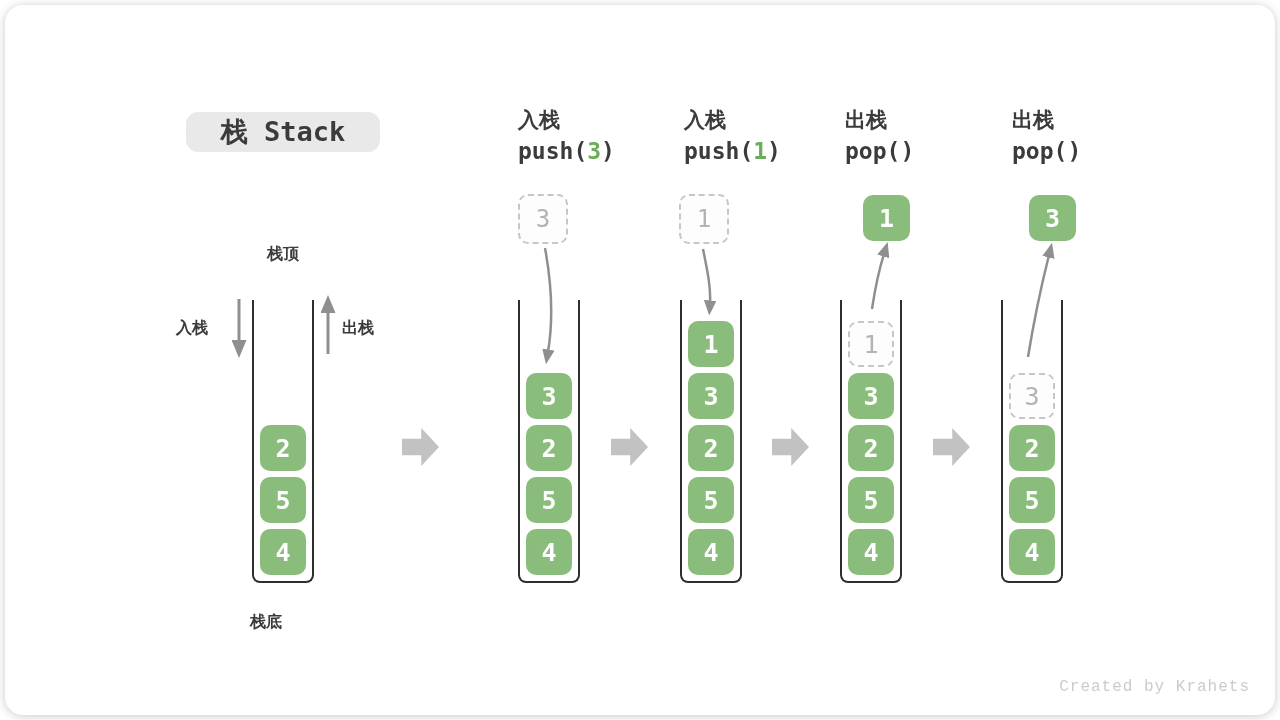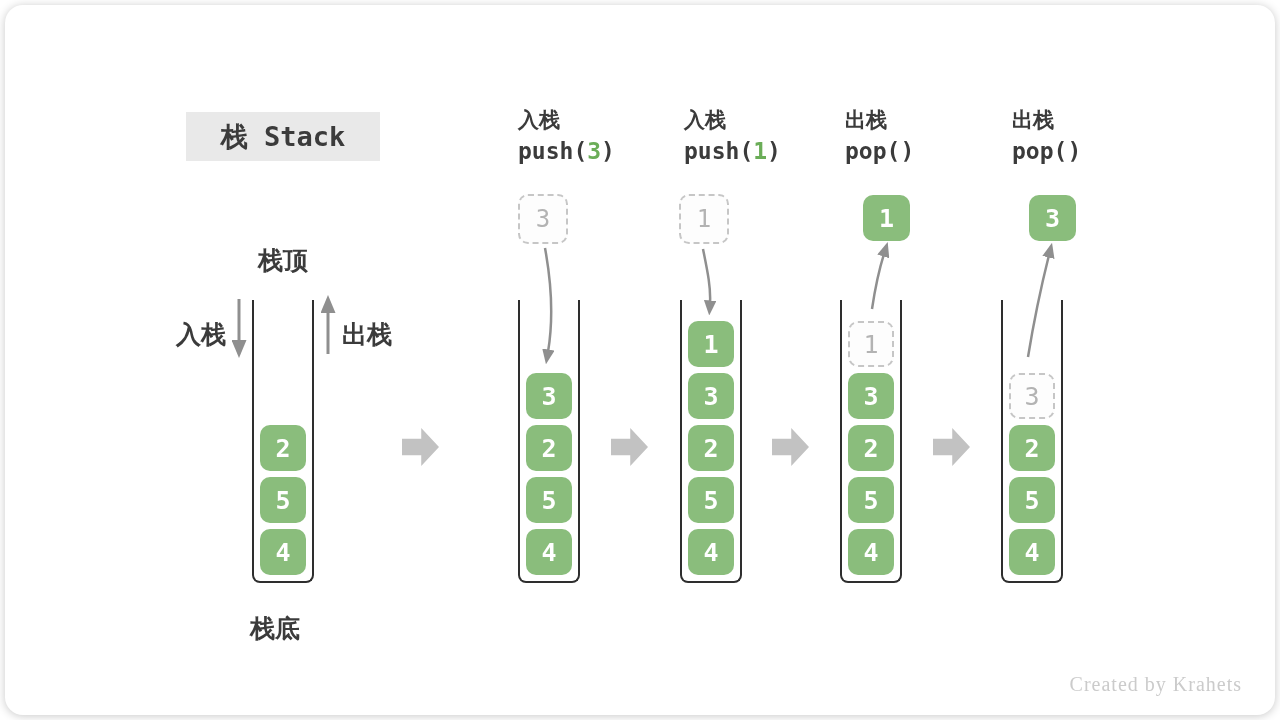--- a/index.html
+++ b/index.html
@@ -8,29 +8,29 @@
     font-family:"Liberation Sans", sans-serif;
     color:var(--ink,#3b3b3b);
   }
   .card {
     position:absolute; inset:5px; background:#ffffff; border-radius:18px;
     box-shadow:0 1px 10px rgba(0,0,0,0.22);
   }
   .layer { position:absolute; inset:0; }
 
   .title-box {
-    position:absolute; left:186px; top:112px; width:194px; height:49px;
-    background:var(--title-bg,#e9e9e9); border-radius:0;
+    position:absolute; left:186px; top:112px; width:194px; height:40px;
+    background:var(--title-bg,#e9e9e9); border-radius:12px;
     display:flex; align-items:center; justify-content:center;
     font-family:"DejaVu Sans Mono", monospace;
     font-size:27px; font-weight:700; color:var(--ink,#3b3b3b);
   }
 
   .zh-label {
-    position:absolute; font-size:25px; font-weight:700; color:var(--ink,#3b3b3b);
+    position:absolute; font-size:16px; font-weight:700; color:var(--ink,#3b3b3b);
     white-space:nowrap;
   }
   .op-label { position:absolute; top:106px; white-space:nowrap; }
   .op-name  { font-size:21px; font-weight:700; color:var(--ink,#3b3b3b); line-height:28px; }
   .op-code  {
     font-family:"DejaVu Sans Mono", monospace; font-size:23px; font-weight:600;
     color:var(--ink,#3b3b3b); line-height:34px;
   }
   .op-code .arg { color:var(--code-green,#6bad58); font-weight:700; }
 
@@ -73,22 +73,22 @@
   .stage-arrow {
     position:absolute; top:428px; width:37px; height:38px;
     background:var(--stage-arrow,#c2c2c2);
     clip-path:polygon(0% 28%, 52% 28%, 52% 0%, 100% 50%, 52% 100%, 52% 72%, 0% 72%);
   }
 
   svg.overlay { position:absolute; inset:0; pointer-events:none; }
   svg.overlay path.flow { fill:none; stroke:var(--flow-arrow,#8f8f8f); }
 
   .watermark {
-    position:absolute; right:38px; bottom:24px;
-    font-family:Liberation Serif, serif; font-size:20px;
+    position:absolute; right:30px; bottom:24px;
+    font-family:Liberation Mono, monospace; font-size:16px;
     color:var(--watermark-gray,#cbcbcb); letter-spacing:1px;
   }
 </style>
 </head>
 <body>
 
 <div class="card"></div>
 
 <div class="layer">
 

